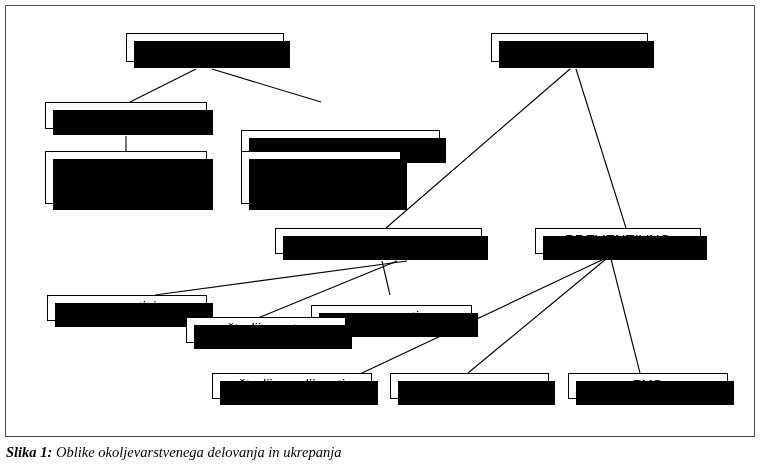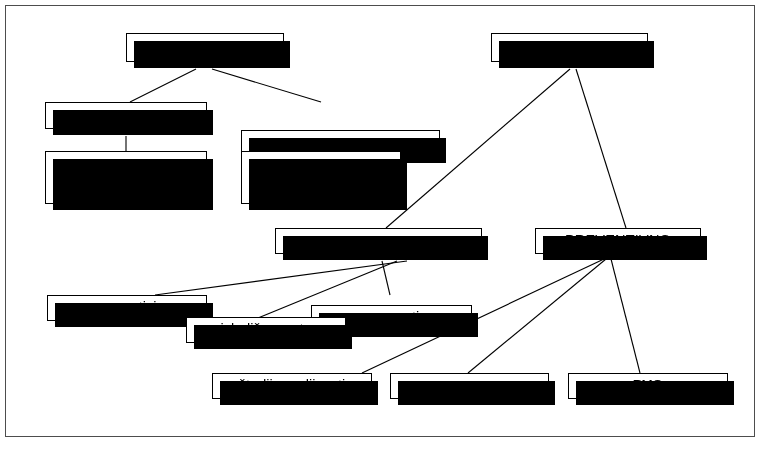--- a/index.html
+++ b/index.html
@@ -165,29 +165,33 @@
       <div class="node level-5" style="left: 47px; top: 295px; width: 160px; height: 26px;">
         <div class="shadow"></div>
         <span class="node-label">normativi</span>
       </div>
       <div class="node level-5" style="left: 311px; top: 295px; width: 161px; height: 26px; margin-top: 10px;">
         <div class="shadow"></div>
         <span class="node-label">rezervati</span>
       </div>
       <div class="node level-5" style="left: 186px; top: 317px; width: 160px; height: 26px;">
         <div class="shadow"></div>
-        <span class="node-label">izboljšav vrste</span>
+        <span class="node-label">študije vrste</span>
       </div>
       <div class="node level-6" style="left: 212px; top: 373px; width: 160px; height: 26px;">
         <div class="shadow"></div>
         <span class="node-label">študije ranljivosti</span>
       </div>
       <div class="node level-6" style="left: 390px; top: 373px; width: 159px; height: 26px;">
         <div class="shadow"></div>
       </div>
       <div class="node level-6" style="left: 568px; top: 373px; width: 160px; height: 26px; font-weight: bold;">
         <div class="shadow"></div>
         <span class="node-label">PVO</span>
       </div>
     </div>
 
+  <div id="caption">
+    <span class="caption-bold">Slika 1:</span>
+    <span class="caption-text">Oblike okoljevarstvenega delovanja in ukrepanja</span>
+  </div>
 
 </div>
 
 </body></html>

